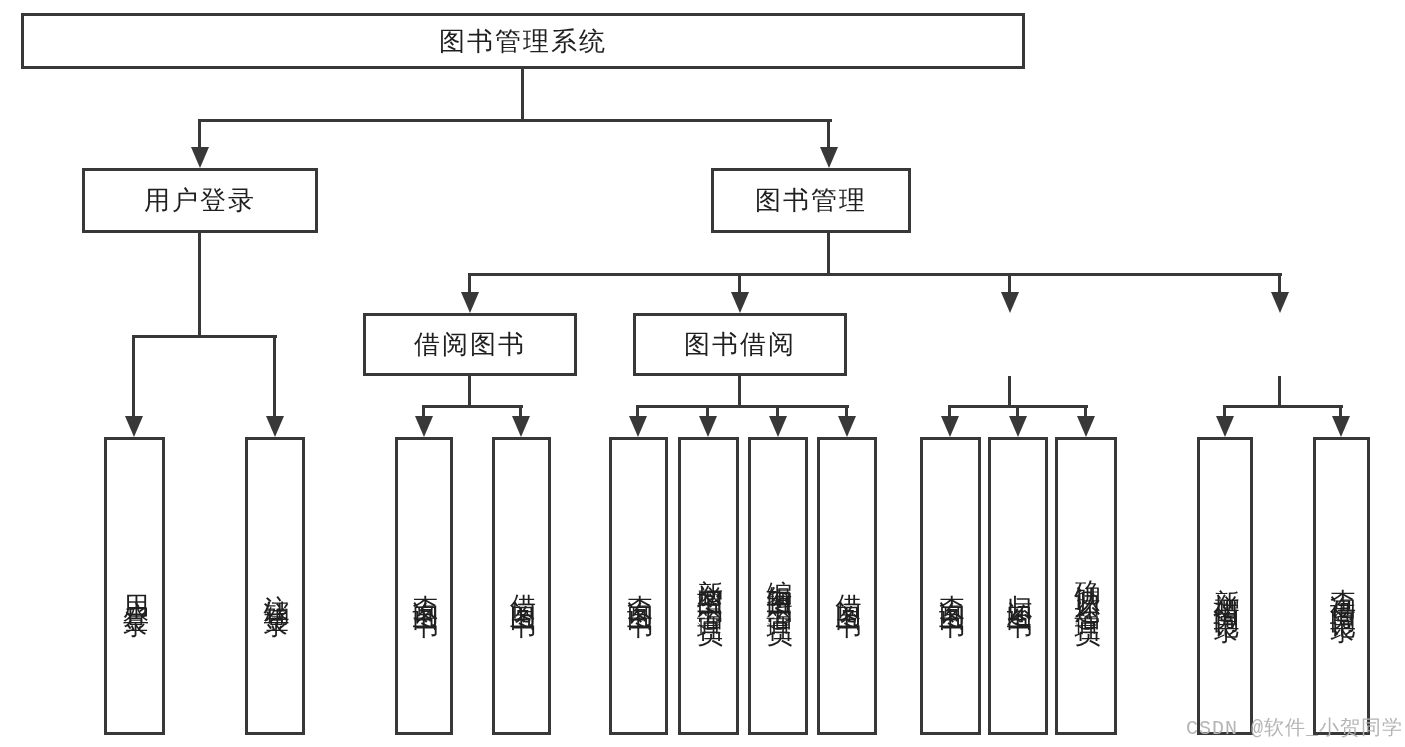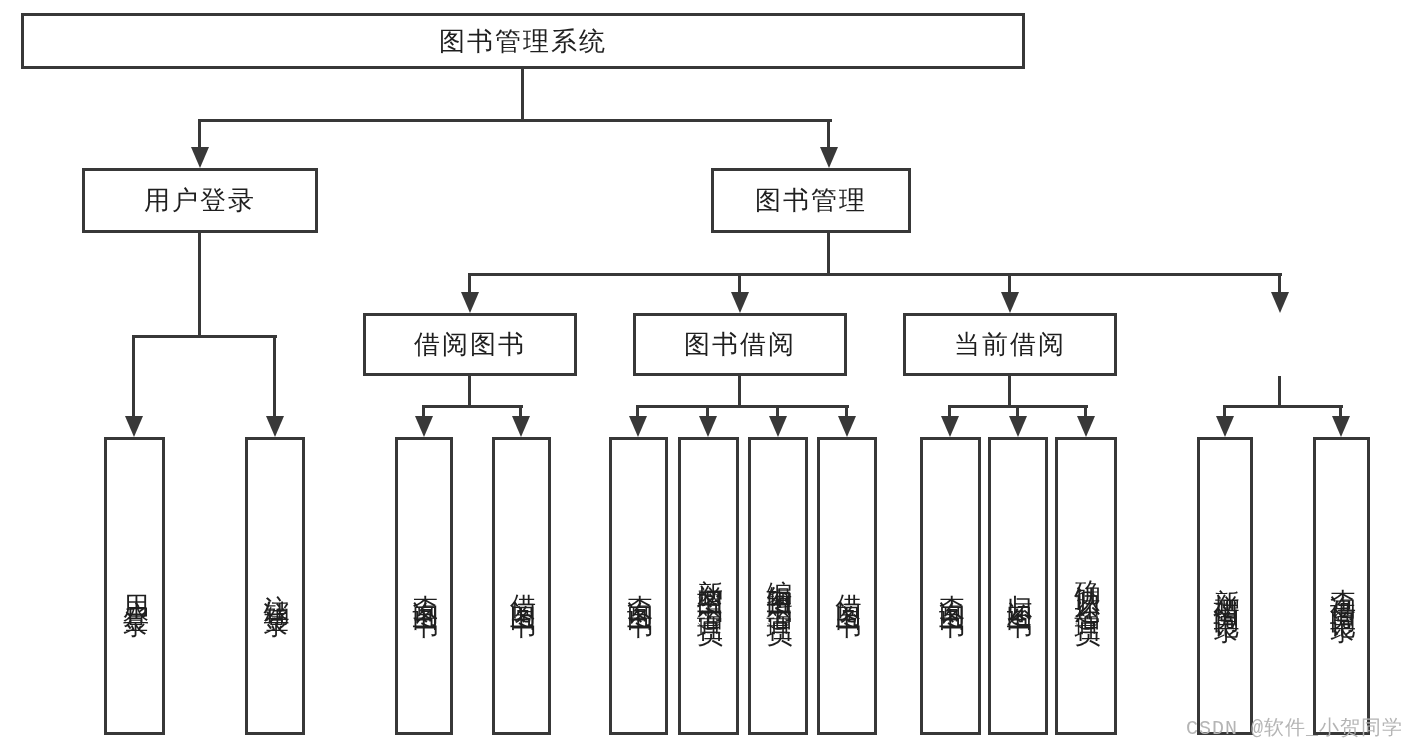--- a/index.html
+++ b/index.html
@@ -75,23 +75,20 @@
   </div>
   <div class="box h" style="left:711px;top:168px;width:200px;height:65px">
     <span>图书管理</span>
   </div>
 
   <div class="box h" style="left:363px;top:313px;width:214px;height:63px">
     <span>借阅图书</span>
   </div>
   <div class="box h" style="left:633px;top:313px;width:214px;height:63px">
     <span>图书借阅</span>
-  </div>
-  <div class="box h" style="left:903px;top:313px;width:214px;height:63px">
-    <span>当前借阅</span>
   </div>
 
   <div class="box v" style="left:104px;top:437px;width:61px;height:298px">
     <span>用户登录</span>
   </div>
   <div class="box v" style="left:245px;top:437px;width:60px;height:298px">
     <span>注销登录</span>
   </div>
 
   <div class="box v" style="left:395px;top:437px;width:58px;height:298px">

